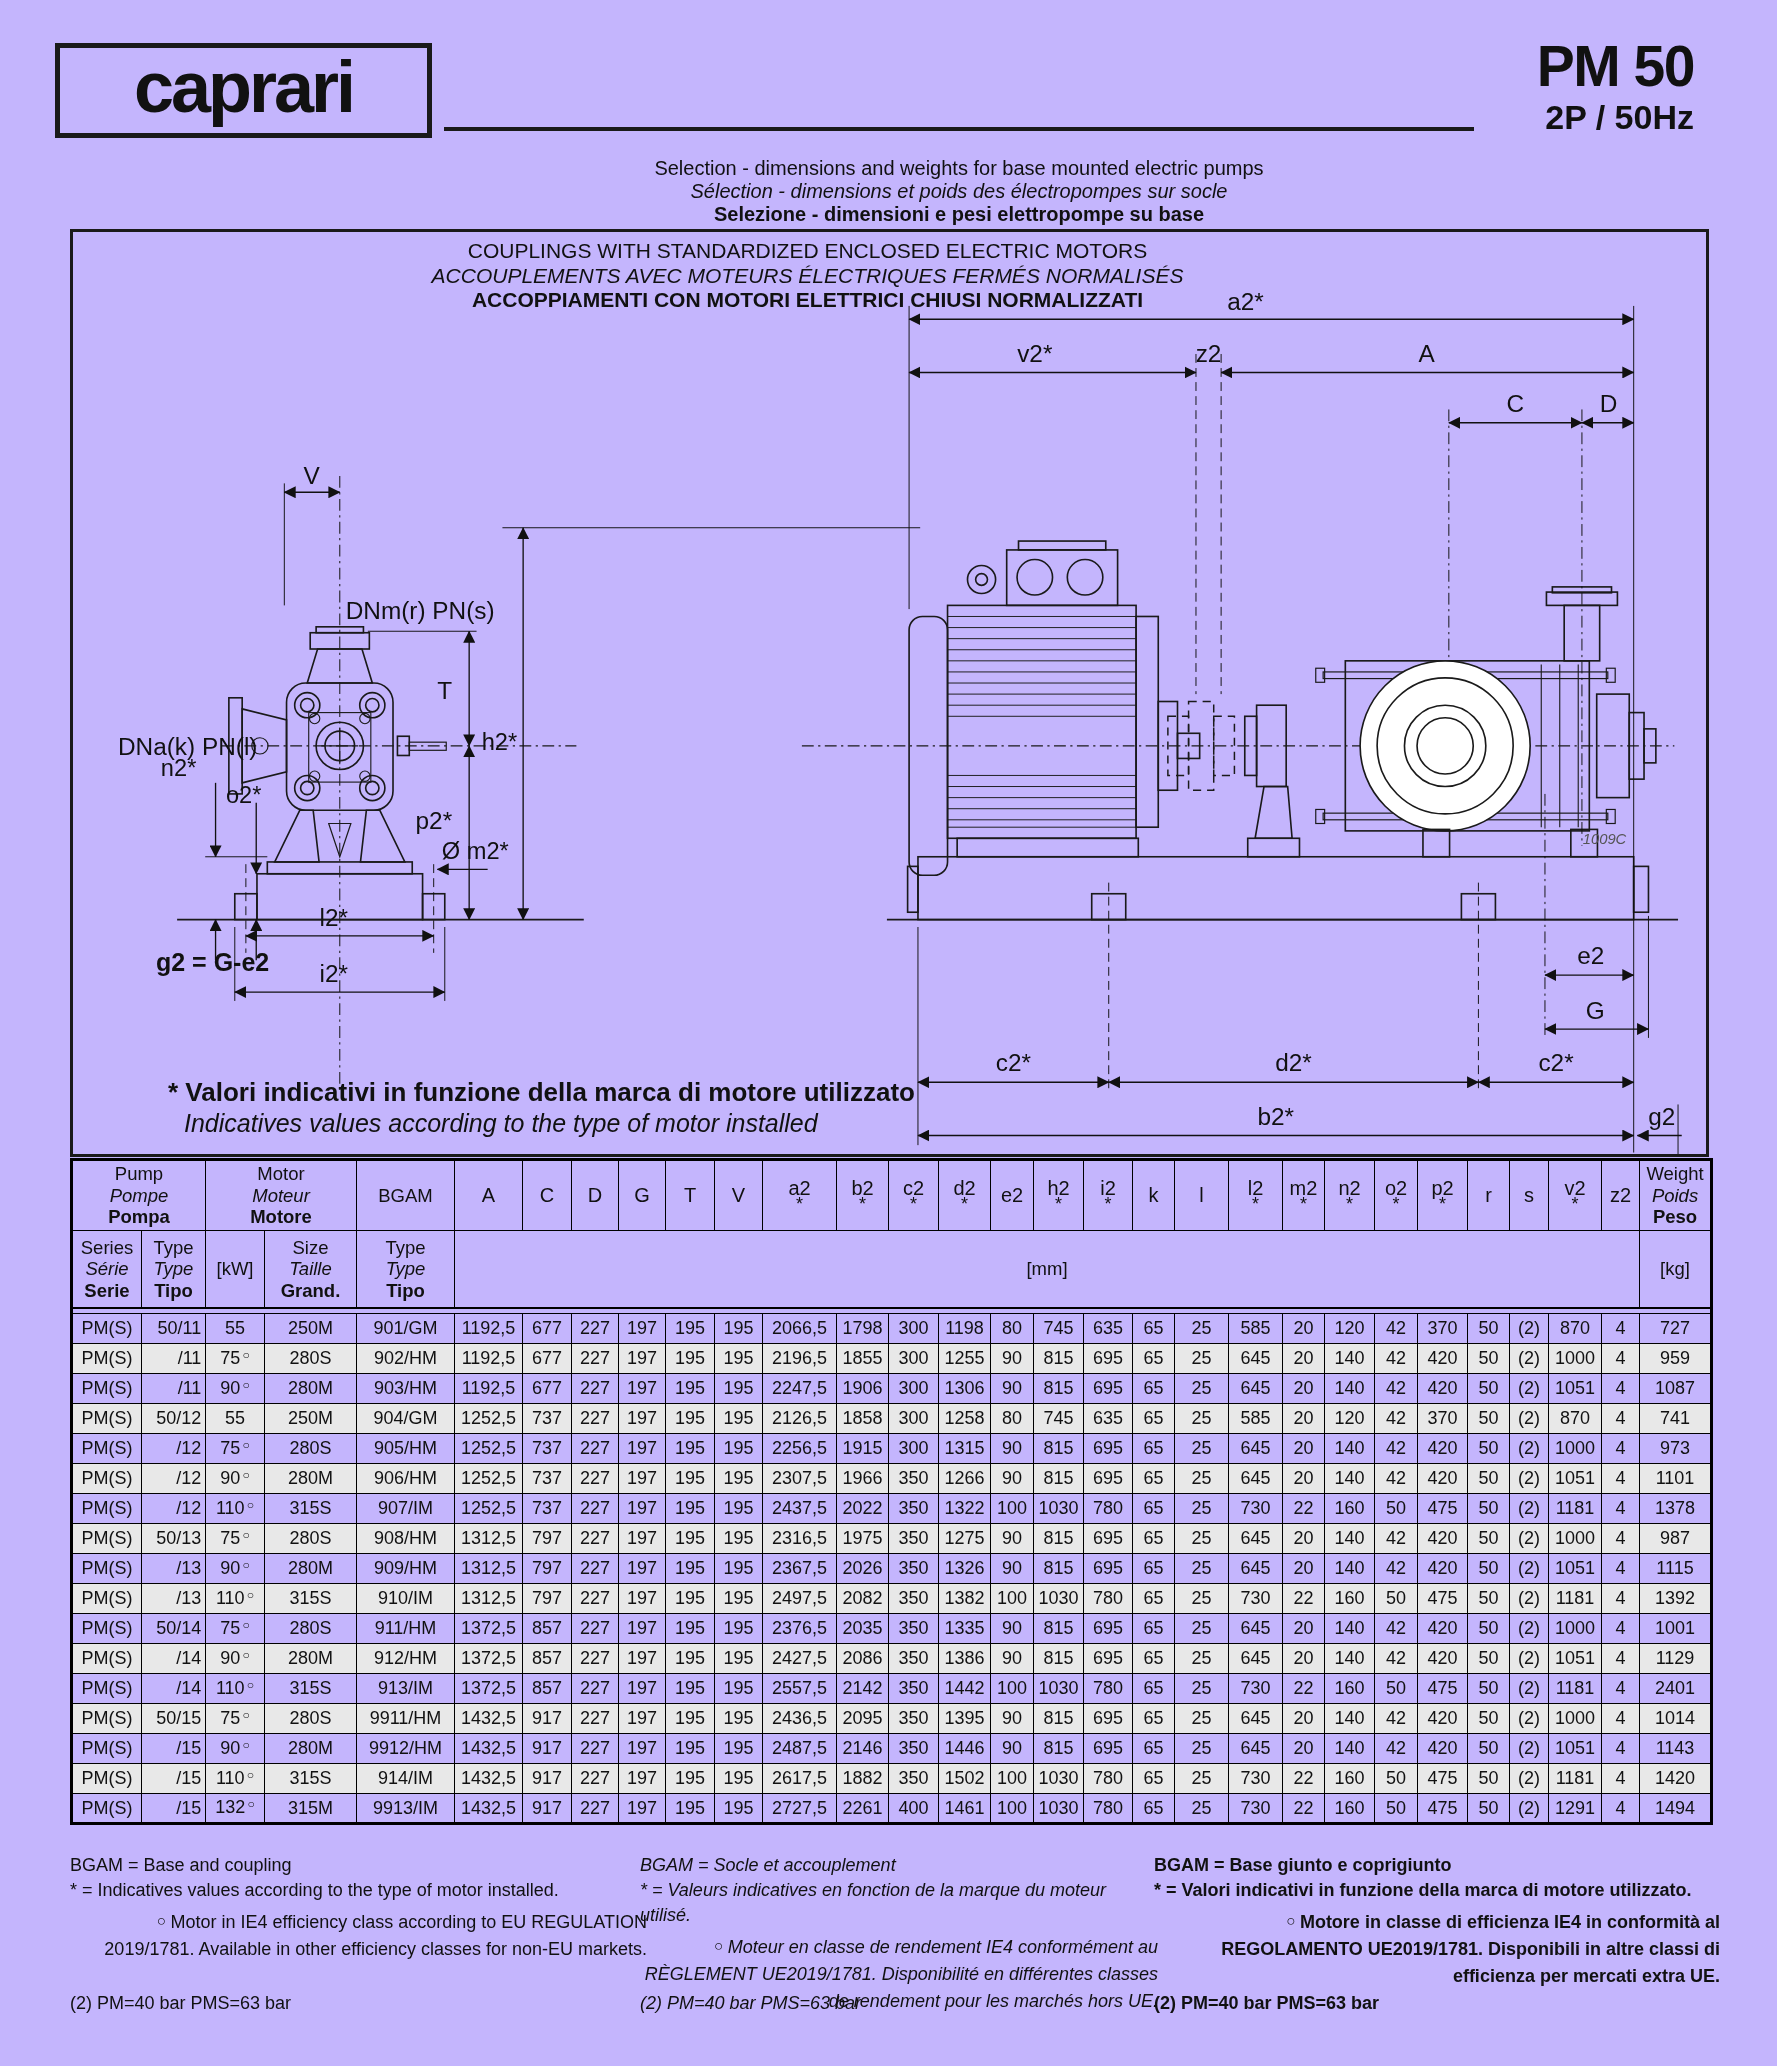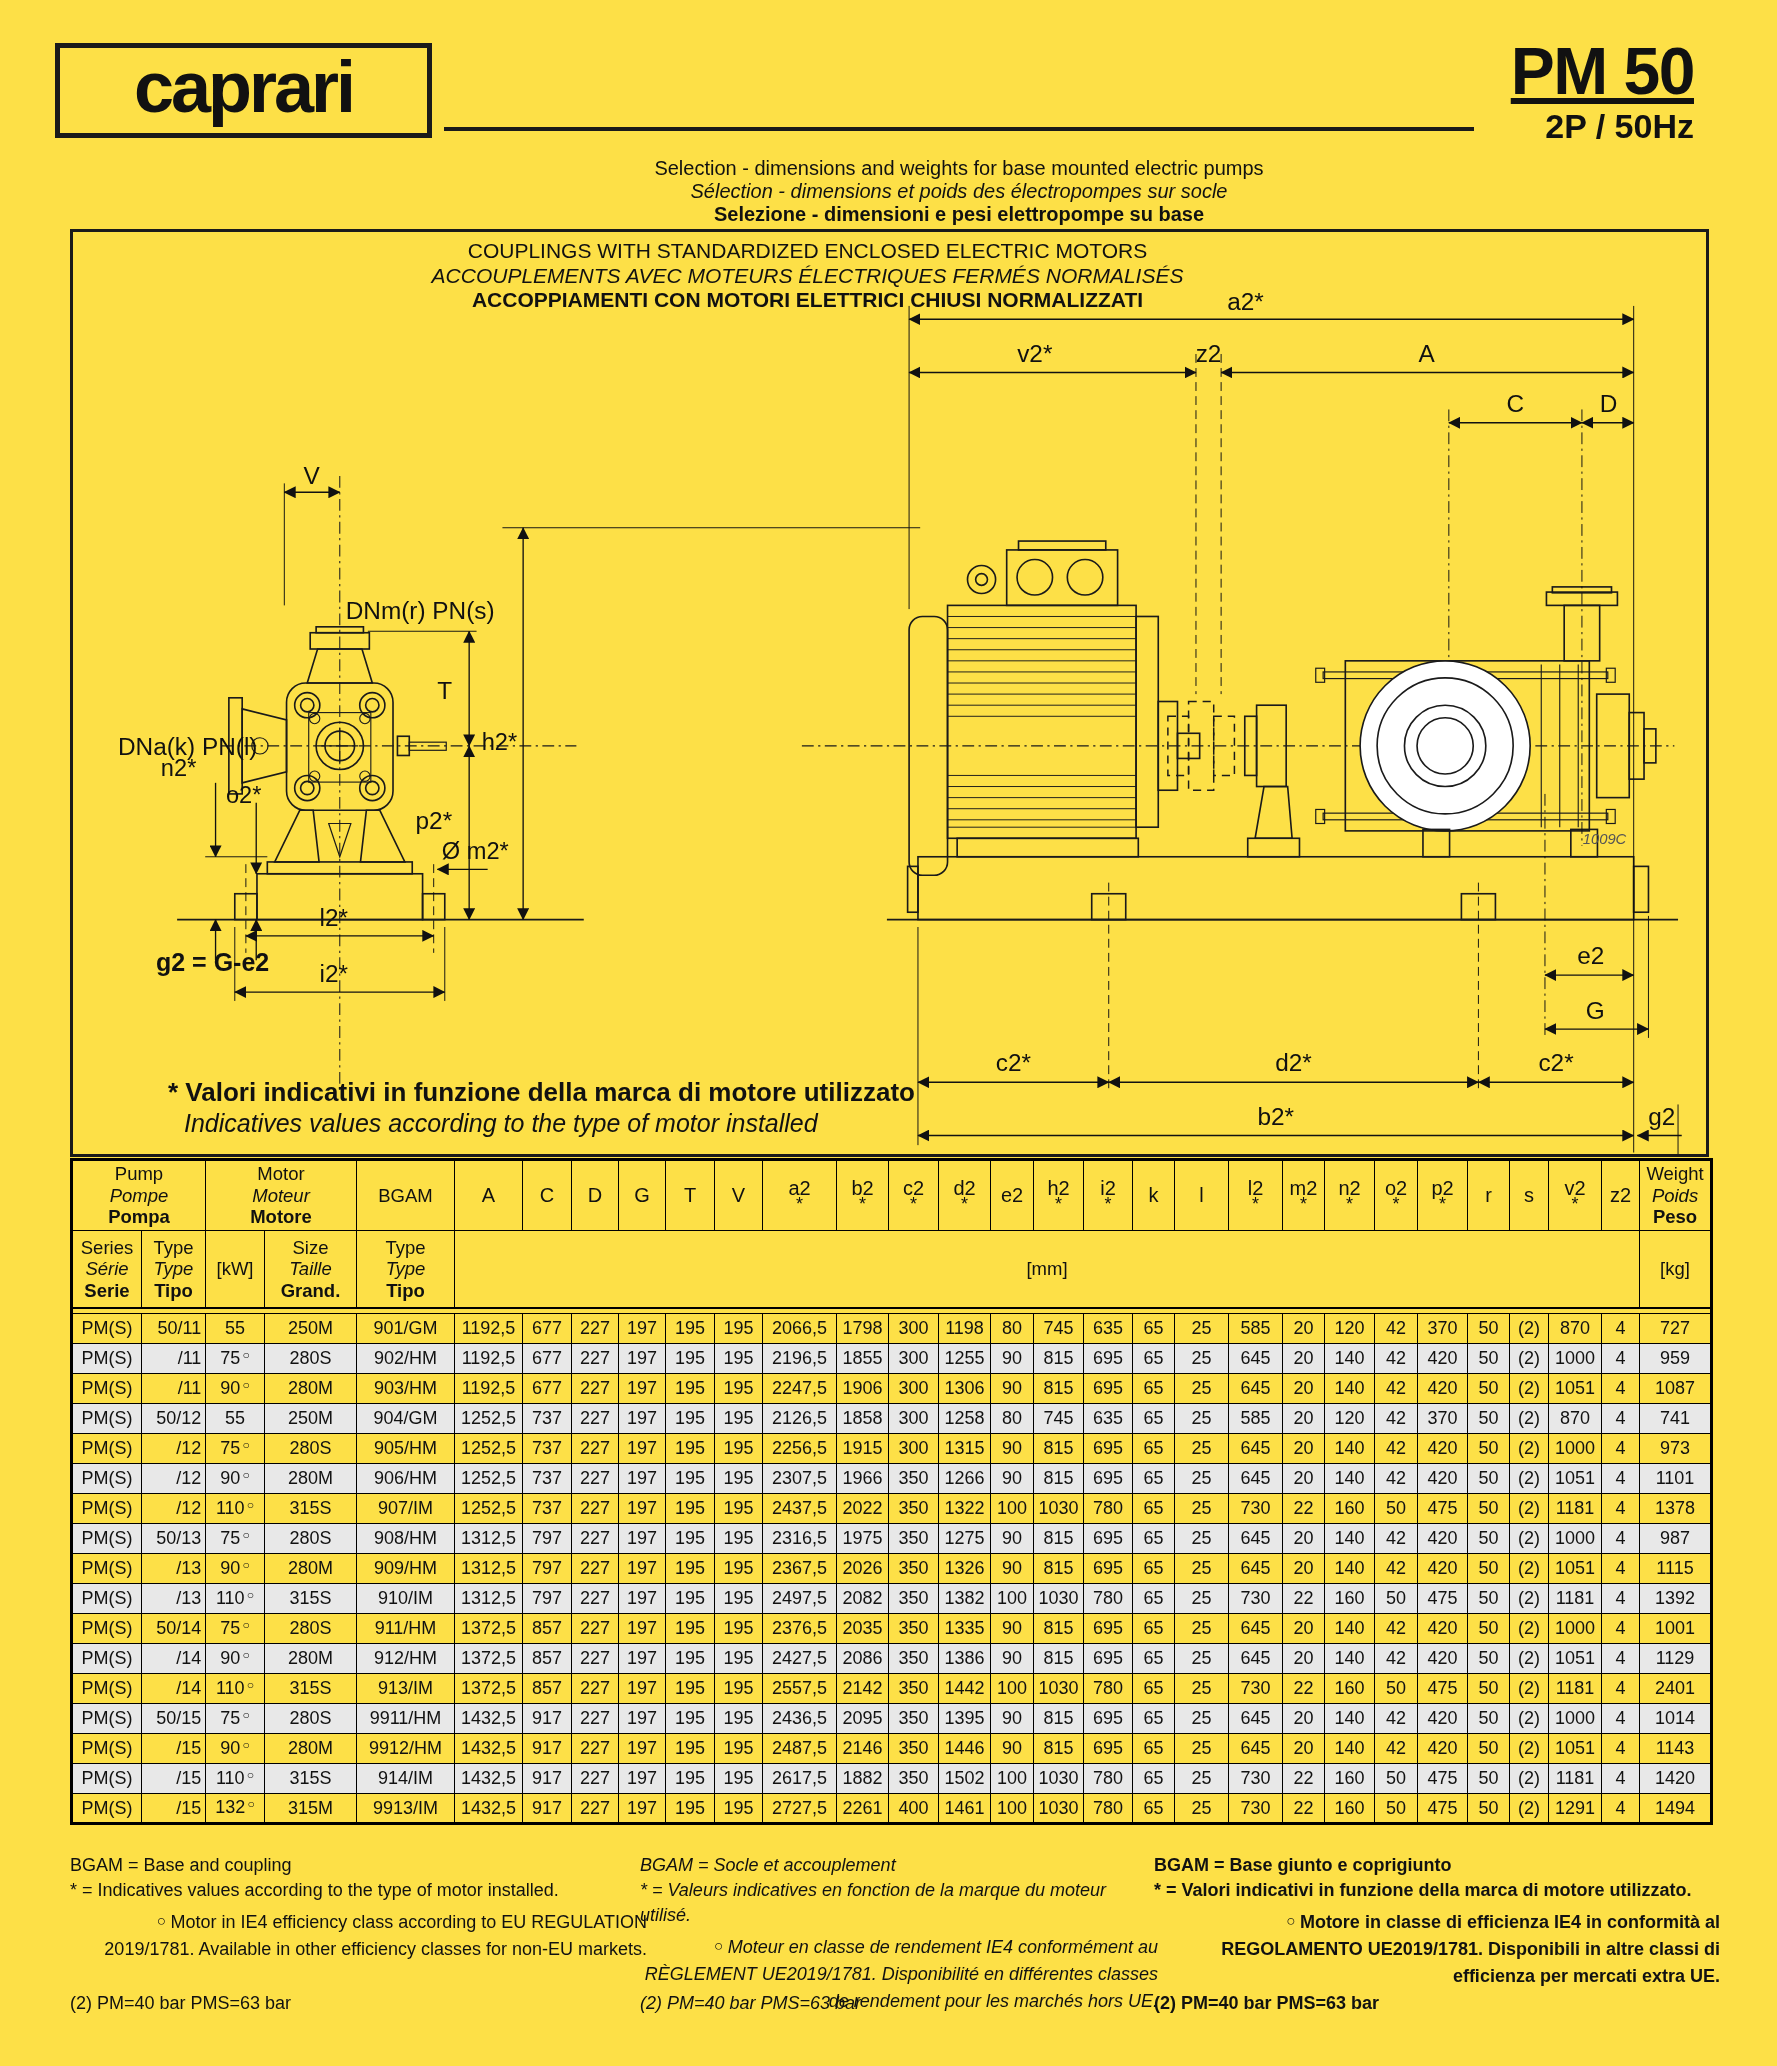--- a/index.html
+++ b/index.html
@@ -1,32 +1,32 @@
 <!DOCTYPE html>
 <html style="font-size:12px"><head>
 <meta charset="utf-8">
 <style>
   * { margin:0; padding:0; box-sizing:border-box; }
   html,body { background:#888; }
   .page {
-    position:relative; width:1778px; height:2066px; background:#fde047;
+    position:relative; width:1778px; height:2066px; background:#c4b5fd;
     font-family:"Liberation Sans", sans-serif; color:#111; overflow:hidden;
   }
   
   .logo-box {
     position:absolute; left:55px; top:43px; width:377px; height:95px;
     border:5.2px solid #1a1a1a; display:flex; align-items:center; justify-content:center;
   }
   .logo-text { font-size:72px; font-weight:bold; letter-spacing:-3px; line-height:1; padding-bottom:7.4px; }
   .hdr-rule { position:absolute; left:444px; top:127px; width:1030px; height:3.7px; background:#1a1a1a; }
   .hdr-sub { position:absolute; left:444px; top:141px; width:1030px; text-align:center; font-size:20px; line-height:23px;margin-top:16px; }
   .hdr-sub .fr { font-style:italic; }
   .hdr-sub .it { font-weight:bold; }
   .model-block { position:absolute; right:84px; top:38px; text-align:right; }
-  .model-name { font-size:66px; font-weight:bold; line-height:1.0; letter-spacing:-1.5px;text-decoration:underline; }
+  .model-name { font-size:57px; font-weight:bold; line-height:1.0; letter-spacing:-1.5px; }
   .model-spec { font-size:34px; font-weight:bold; margin-top:3px; }
   
   .diagram-box {
     position:absolute; left:70px; top:229px; width:1639px; height:928px;
     border:3px solid #1a1a1a;
   }
   .diag-titles { position:absolute; left:0; top:7.4px; width:1428px; text-align:center; font-size:21px; line-height:24.4px;padding-left:41px; }
   .diag-titles .fr { font-style:italic; }
   .diag-titles .it { font-weight:bold; }
   .diag-svg { position:absolute; left:0; top:0; width:1633px; height:922px; }

